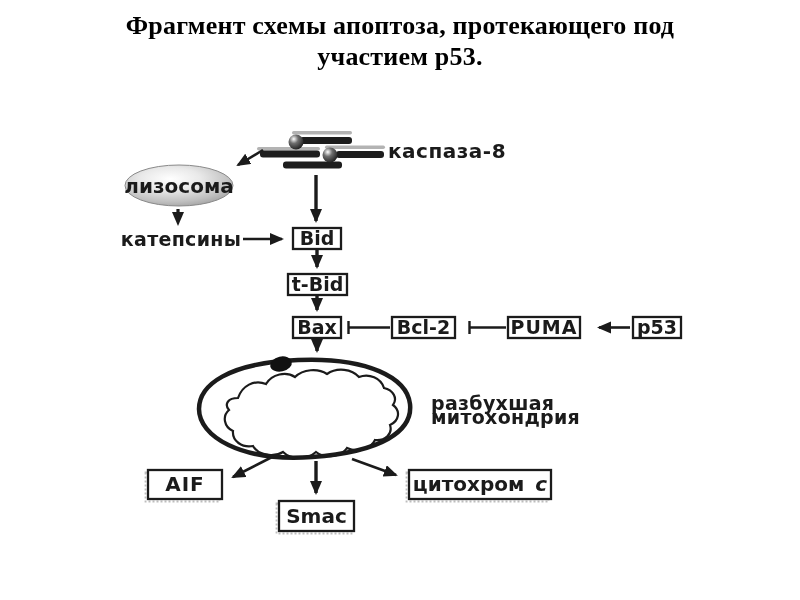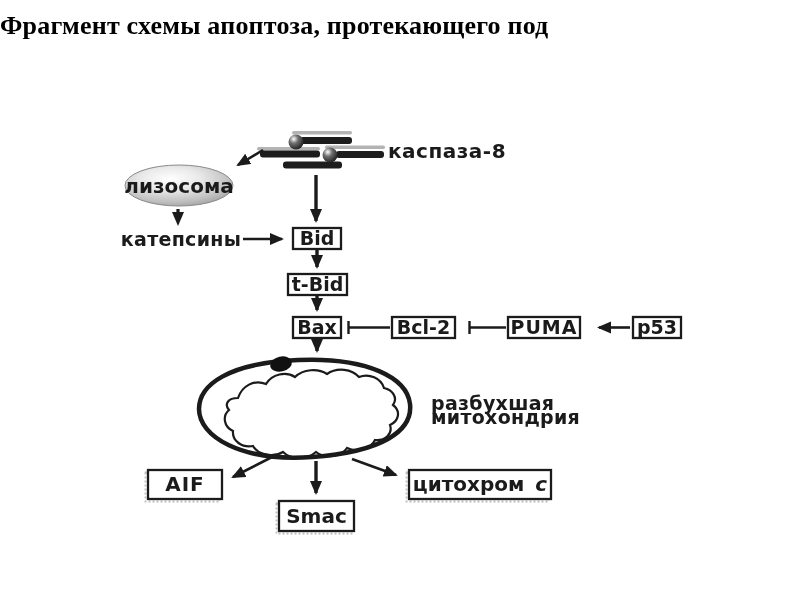--- a/index.html
+++ b/index.html
@@ -6,21 +6,21 @@
   body {
     width: 800px; height: 600px;
     background: #ffffff;
     position: relative;
     overflow: hidden;
     font-family: "DejaVu Sans", sans-serif;
   }
   .title-block {
     position: absolute;
     top: 10px; left: 0; right: 0;
-    text-align: left;
+    text-align: center;
     font-family: "Liberation Serif", serif;
     font-weight: bold;
     font-size: 26px;
     line-height: 31px;
     color: #000000;
     letter-spacing: 0.2px;
   }
   .diagram-svg {
     position: absolute;
     left: 0; top: 0;
@@ -33,20 +33,21 @@
   }
   .boxrect { fill: #ffffff; stroke: #1b1b1b; stroke-width: 2.3; }
   .shadowrect { fill: none; stroke: #bdbdbd; stroke-width: 1.8; stroke-dasharray: 2 2; }
   .conn { stroke: #1b1b1b; fill: none; }
 </style>
 </head>
 <body>
 
 <div class="title-block">
   <div>Фрагмент схемы апоптоза, протекающего под</div>
+  <div>участием p53.</div>
 </div>
 
 <svg class="diagram-svg" viewBox="0 0 800 600">
   <defs>
     <marker id="ah" markerUnits="userSpaceOnUse" markerWidth="15" markerHeight="13" refX="12" refY="6" orient="auto">
       <path d="M0 0 L14 6 L0 12 Z" fill="#1b1b1b"></path>
     </marker>
     <radialGradient id="lysoGrad" cx="0.42" cy="0.34" r="0.8">
       <stop offset="0" stop-color="#ffffff"></stop>
       <stop offset="0.35" stop-color="#e9e9e9"></stop>

